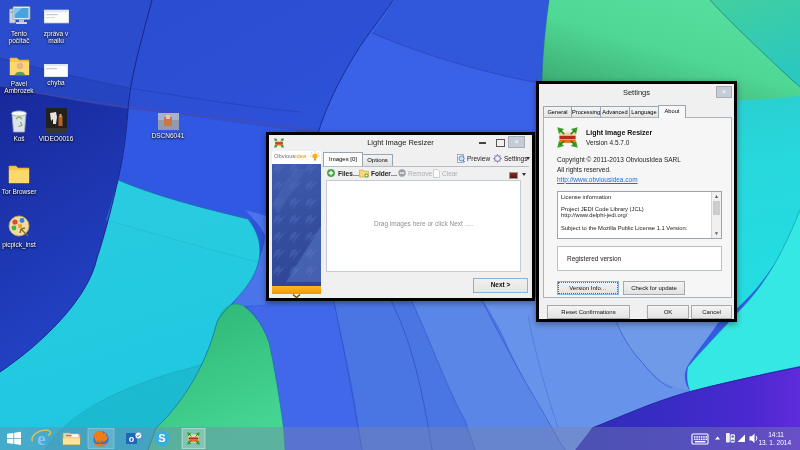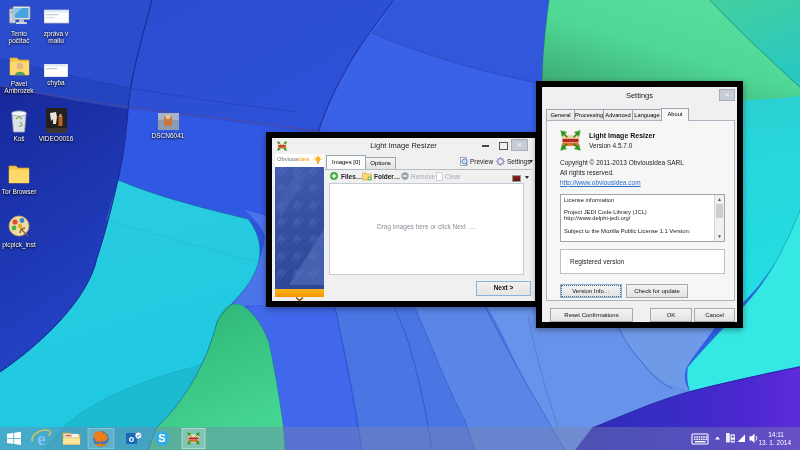--- a/index.html
+++ b/index.html
@@ -1,20 +1,20 @@
 <!DOCTYPE html>
 <html><head>
 <meta charset="utf-8">
 <style>
 html,body{margin:0;padding:0;width:800px;height:450px;overflow:hidden;font-family:"Liberation Sans",sans-serif;}
 #desk{position:relative;width:800px;height:450px;}
 #wall{position:absolute;left:0;top:0;}
 .dicon{position:absolute;width:58px;text-align:center;color:#fff;font-size:6.5px;line-height:7px;text-shadow:0 1px 2px rgba(0,0,0,.9),0 0 2px rgba(0,0,0,.8);}
 .dicon .ig{display:block;margin:0 auto 2px;}
-.win{position:absolute;background:#f0f0f0;border:6px solid #000000;box-shadow:0 2px 6px rgba(0,0,0,.38);text-decoration:underline;}
+.win{position:absolute;background:#f0f0f0;border:3px solid #000000;box-shadow:0 2px 6px rgba(0,0,0,.38);text-decoration:underline;}
 .tbar{position:absolute;left:0;top:0;right:0;height:18px;}
 .ttl{position:absolute;top:3px;width:100%;text-align:center;font-size:7.5px;color:#222;}
 .btn{position:absolute;background:linear-gradient(#f4f4f4,#e2e2e2);border:1px solid #a8a8a8;font-size:6px;color:#111;text-align:center;}
 </style>
 </head>
 <body>
 <div id="desk">
 <svg id="wall" width="800" height="450" viewBox="0 0 800 450">
 <defs>
 <linearGradient id="gbase" x1="0" y1="0" x2="1" y2="1">

